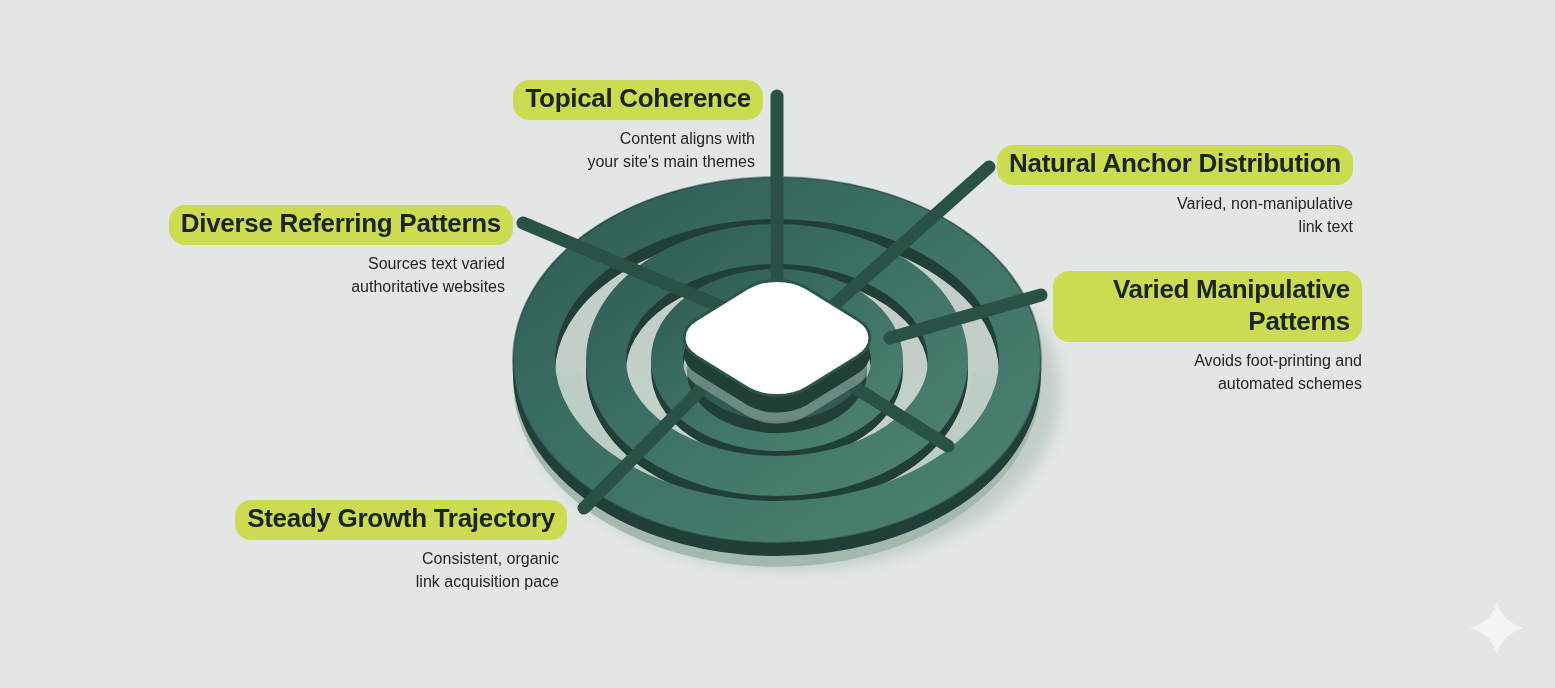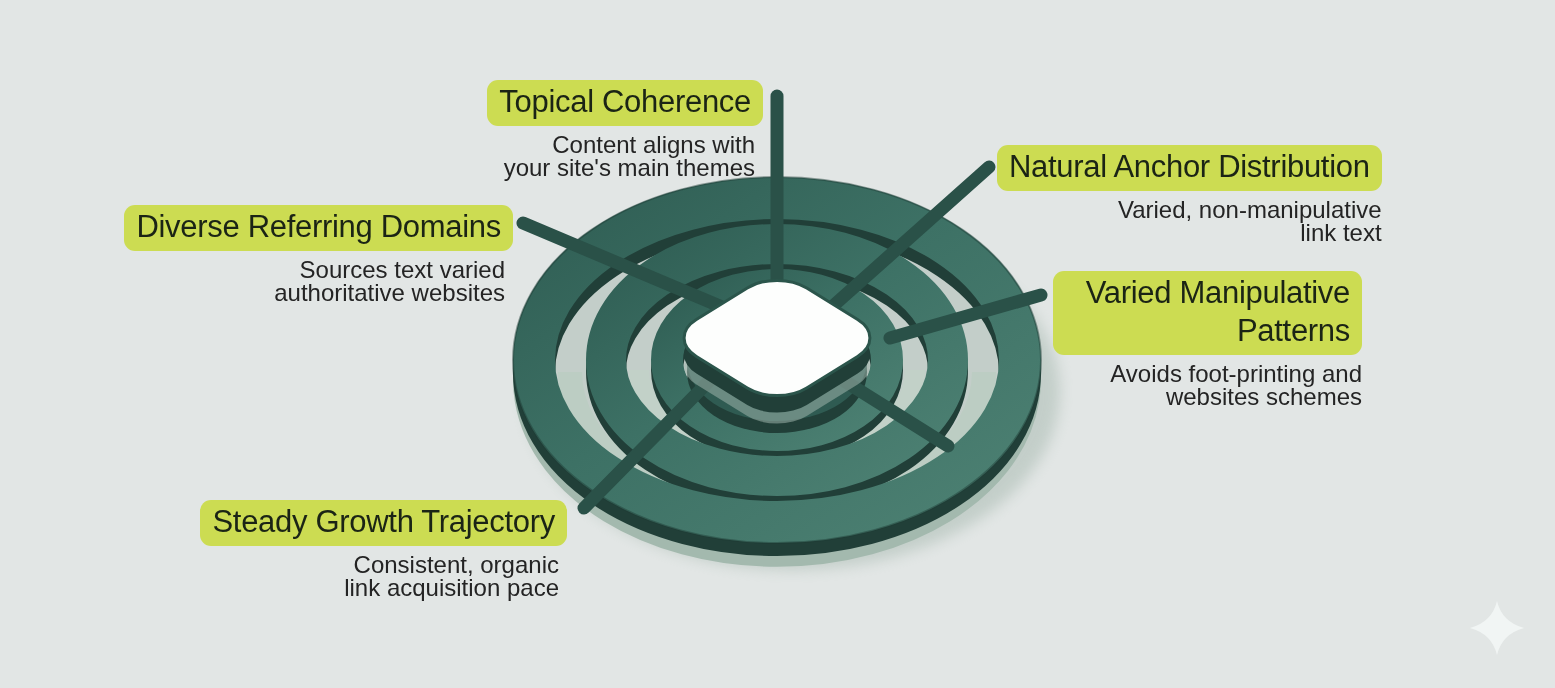--- a/index.html
+++ b/index.html
@@ -12,31 +12,31 @@
   }
   .canvas{position:absolute;inset:0;width:1555px;height:688px;}
   svg.scene{position:absolute;left:0;top:0;}
   .callout{position:absolute;z-index:5;}
   .callout.align-right{text-align:right;}
   .callout.align-left{text-align:right;}
   .pill{
     display:inline-block;
     background:#ccdc52;
     color:#1b2415;
-    font-weight:normal;
-    font-size:31px;
+    font-weight:bold;
+    font-size:26px;
     line-height:1.22;
     letter-spacing:-0.3px;
     padding:3px 12px 5px 12px;
-    border-radius:11px;
+    border-radius:16px;
   }
   .pill.wrap{max-width:285px;}
   .desc{
     margin-top:7px;
-    font-size:24px;
+    font-size:16px;
     line-height:23px;
     color:#242424;
     white-space:pre-line;
   }
   .align-right .desc{margin-right:8px;}
   .align-left .desc{margin-left:9px;}
   .center-label{
     position:absolute;
     z-index:6;
     left:657px;top:310px;width:240px;
@@ -121,25 +121,25 @@
 
   <div class="callout align-left" style="left:997px; top:145px;">
     <div class="pill">Natural Anchor Distribution</div>
     <div class="desc">Varied, non-manipulative
 link text</div>
   </div>
 
   <div class="callout align-left" style="left:1053px; top:271px;">
     <div class="pill wrap">Varied Manipulative Patterns</div>
     <div class="desc">Avoids foot-printing and
-websites schemes</div>
+automated schemes</div>
   </div>
 
   <div class="callout align-right" style="right:1042px; top:205px;">
-    <div class="pill">Diverse Referring Domains</div>
+    <div class="pill">Diverse Referring Patterns</div>
     <div class="desc">Sources text varied
 authoritative websites</div>
   </div>
 
   <div class="callout align-right" style="right:988px; top:500px;">
     <div class="pill">Steady Growth Trajectory</div>
     <div class="desc">Consistent, organic
 link acquisition pace</div>
   </div>
 

